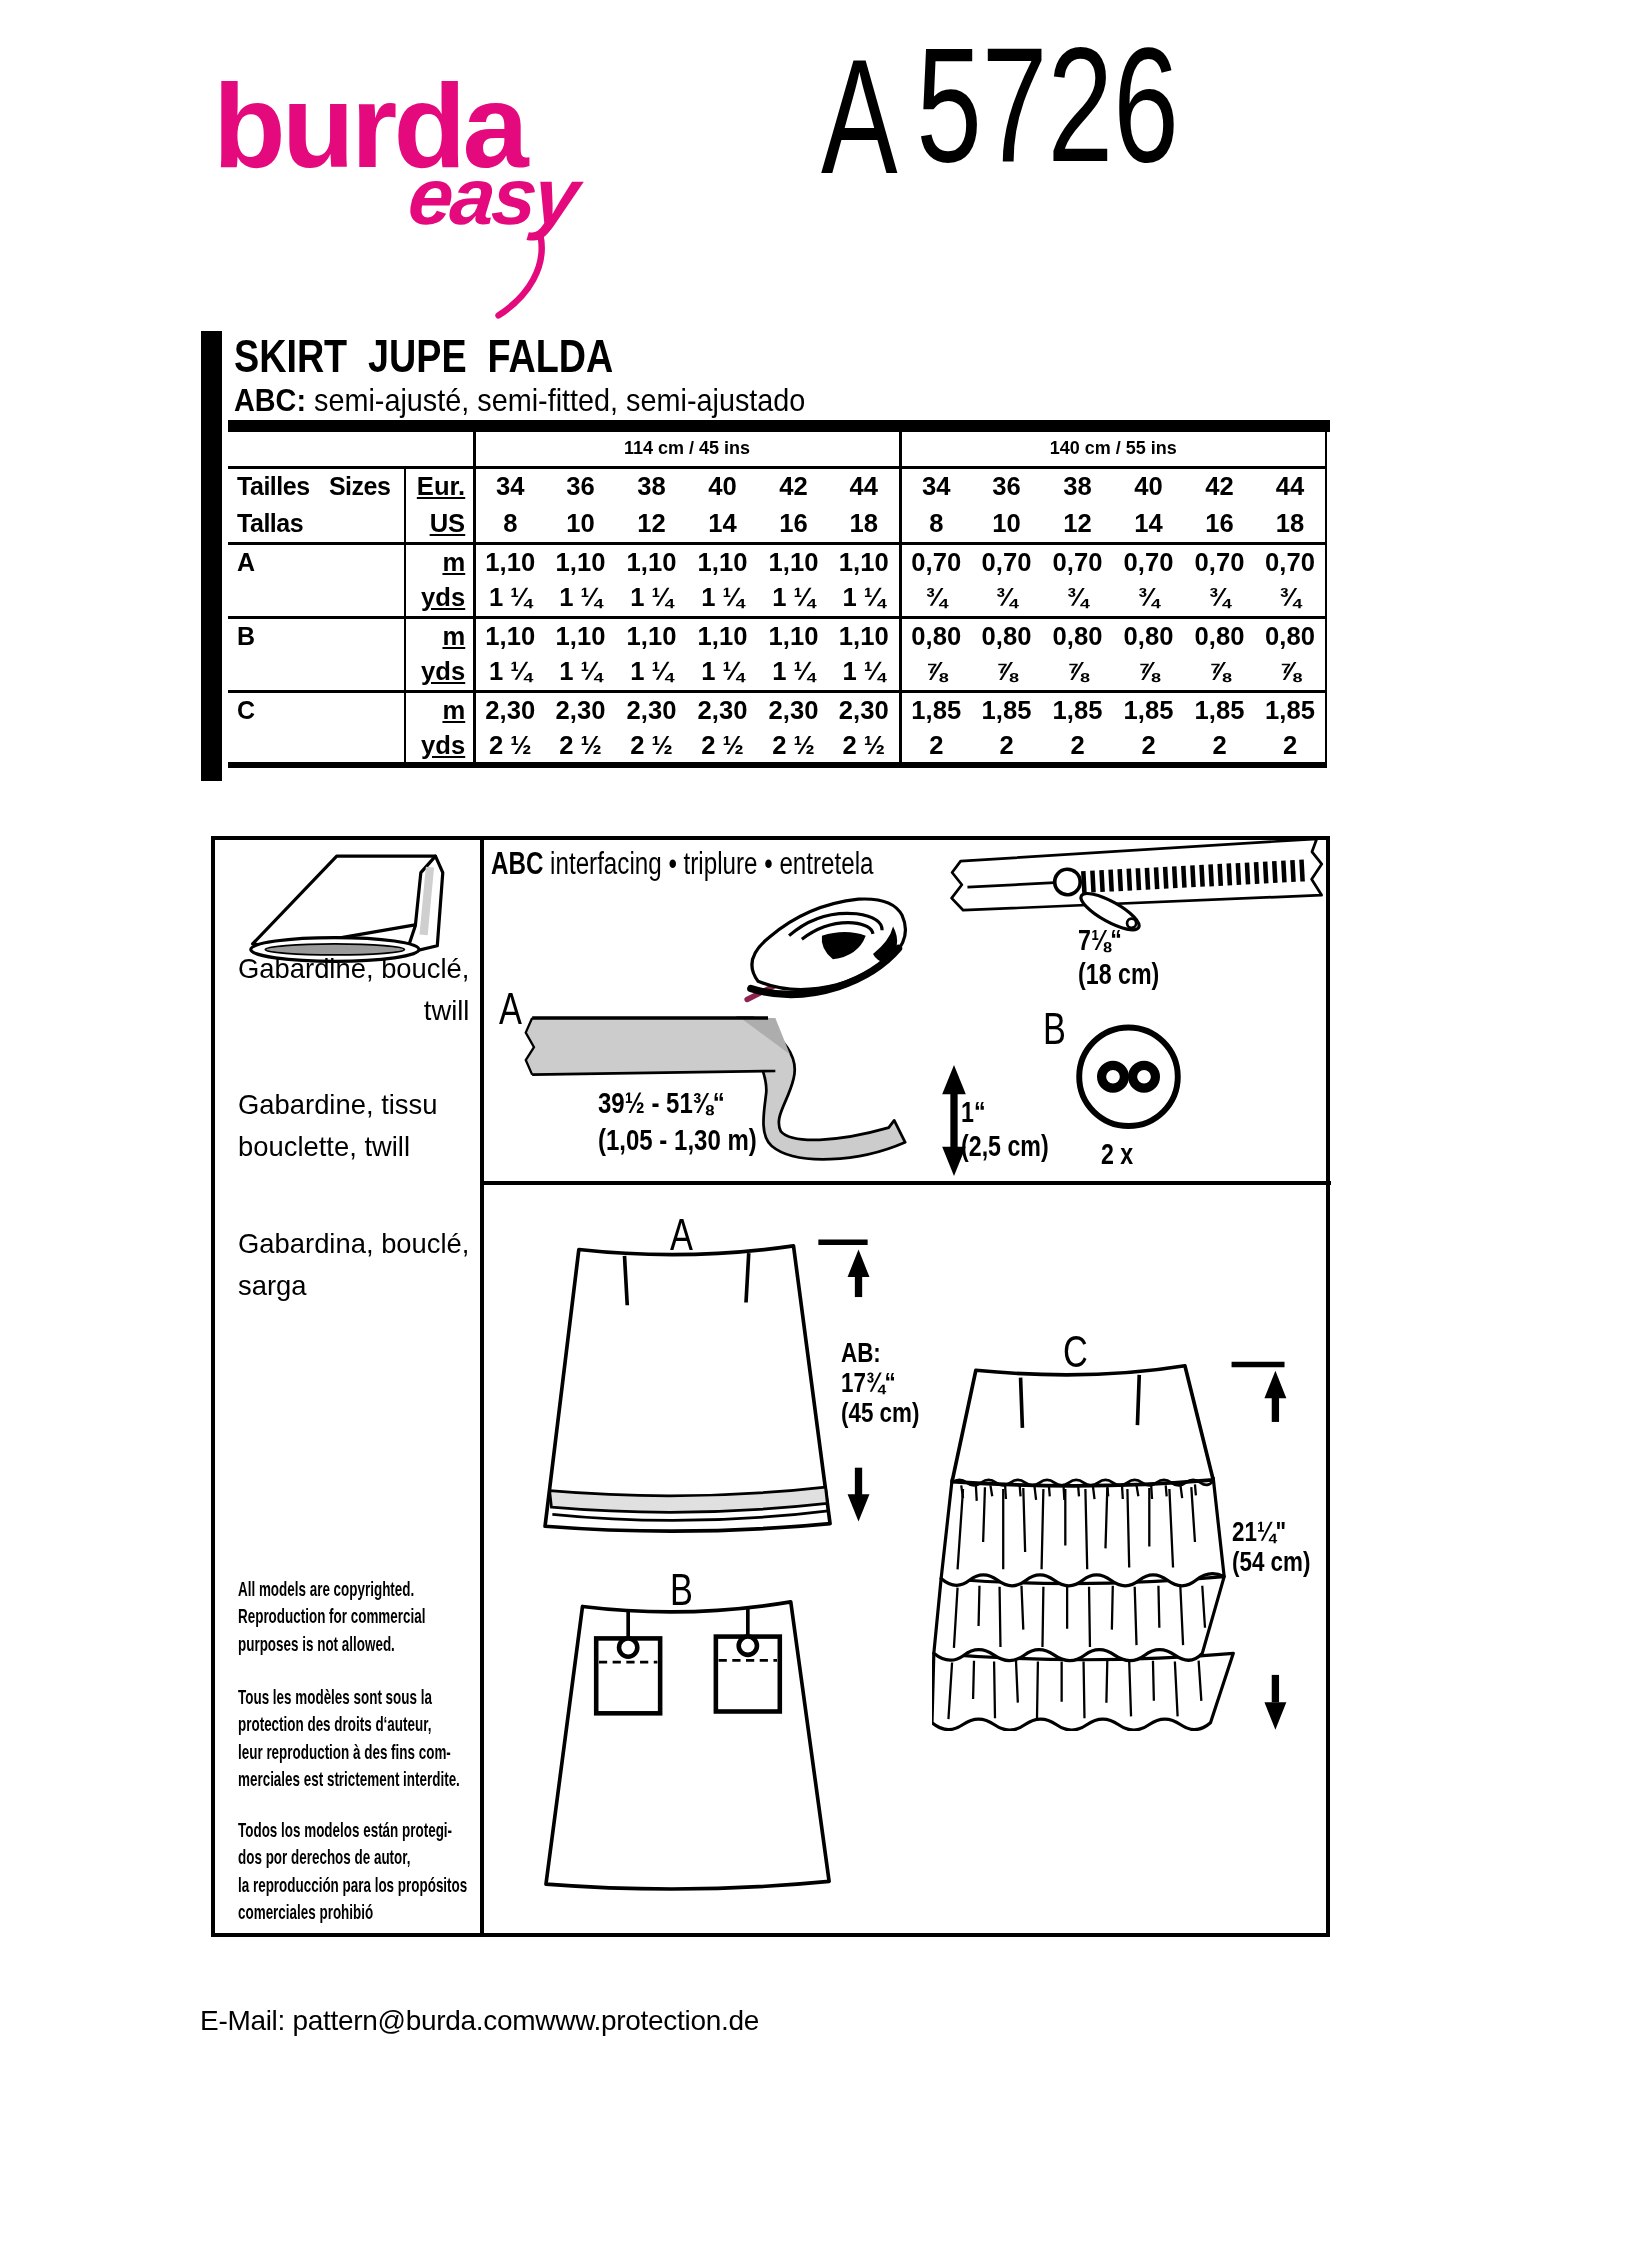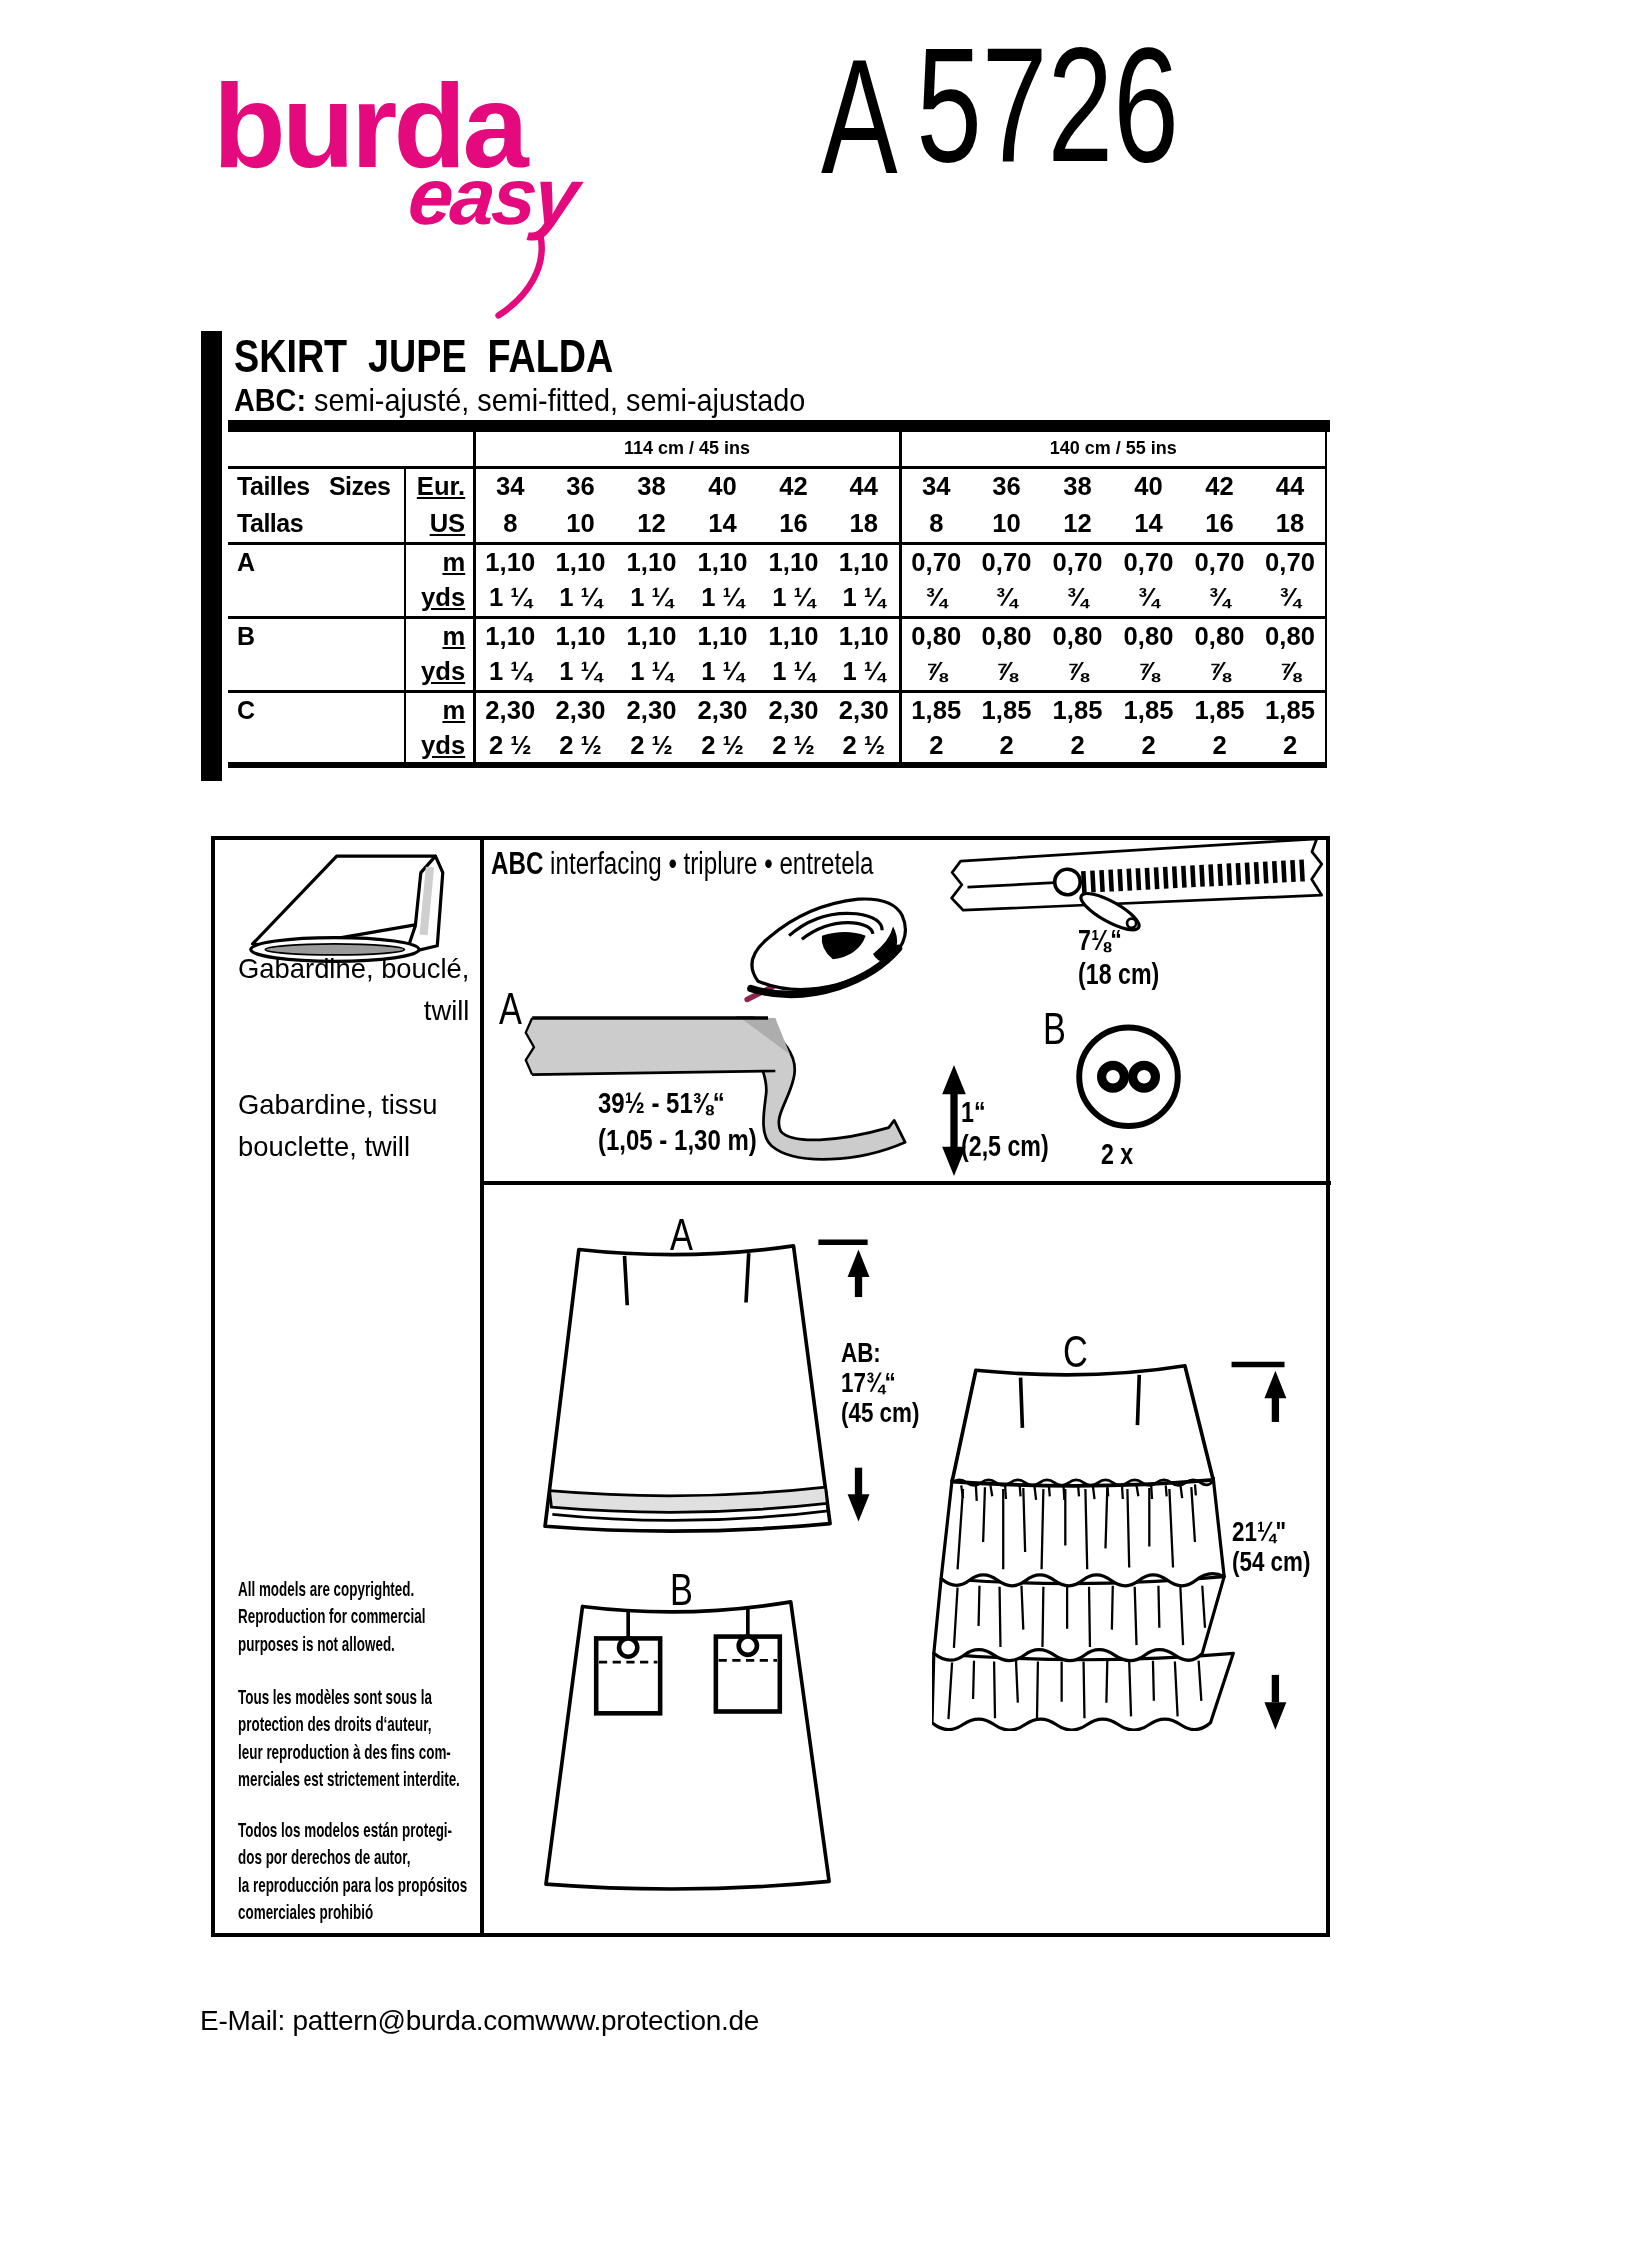--- a/index.html
+++ b/index.html
@@ -247,20 +247,22 @@
     <path d="M28,118 L120,22 L228,22 L212,96 L62,122 Z" fill="#fff" stroke="#000" stroke-width="3.5" stroke-linejoin="round"></path>
     <path d="M228,22 L236,40 L230,120 L196,128 L206,98 L212,40 Z" fill="#fff" stroke="#000" stroke-width="3.5" stroke-linejoin="round"></path>
     <path d="M222,34 L215,108" stroke="#cfcfcf" stroke-width="9" fill="none"></path>
     <ellipse cx="118" cy="124" rx="92" ry="13" fill="#fff" stroke="#000" stroke-width="3.5"></ellipse>
     <ellipse cx="118" cy="124" rx="76" ry="6" fill="#9a9a9a" stroke="#000" stroke-width="2"></ellipse>
   </svg>
   <div class="abs fabric-txt f-en pre">Gabardine, bouclé,
 twill</div>
   <div class="abs fabric-txt f-fr pre">Gabardine, tissu
 bouclette, twill</div>
+  <div class="abs fabric-txt f-es pre">Gabardina, bouclé,
+sarga</div>
   <div class="abs copy-txt c-en">All models are copyrighted.
 Reproduction for commercial
 purposes is not allowed.</div>
   <div class="abs copy-txt c-fr">Tous les modèles sont sous la
 protection des droits d‘auteur,
 leur reproduction à des fins com-
 merciales est strictement interdite.</div>
   <div class="abs copy-txt c-es">Todos los modelos están protegi-
 dos por derechos de autor,
 la reproducción para los propósitos

